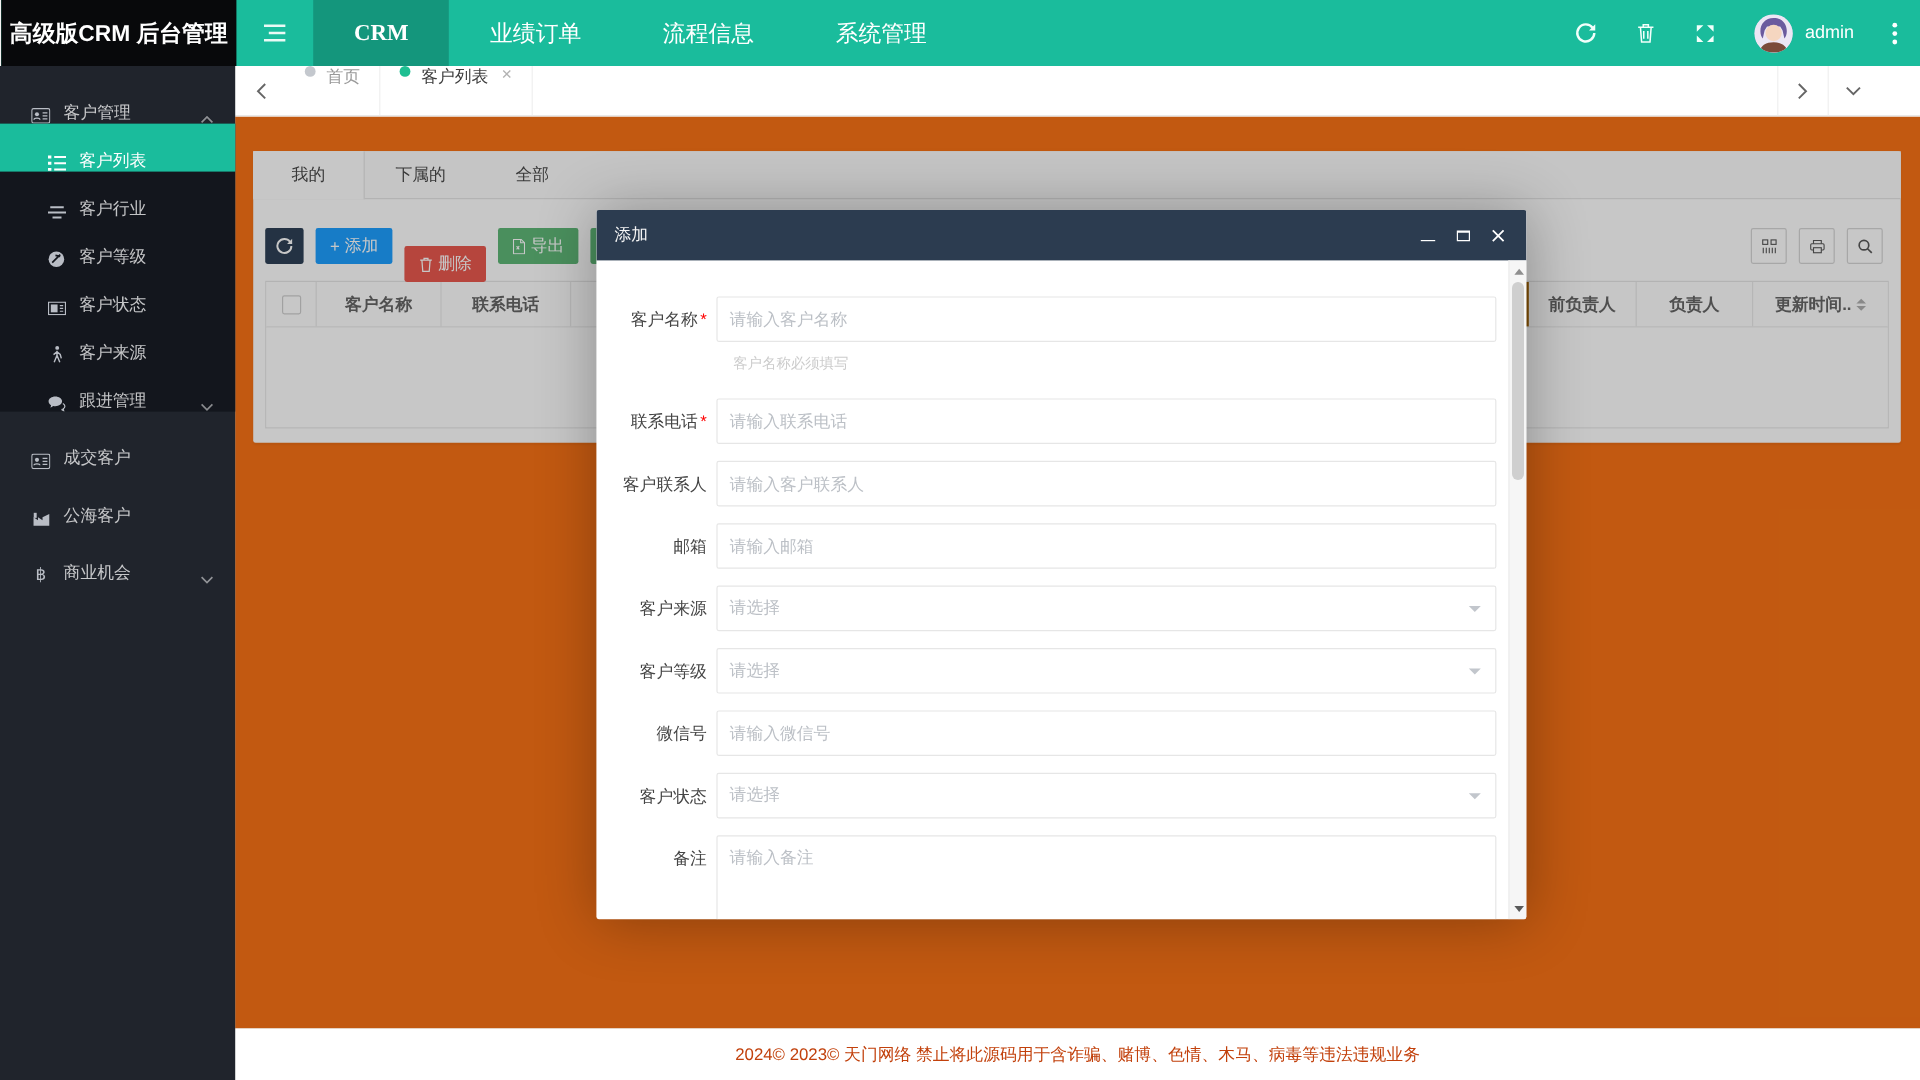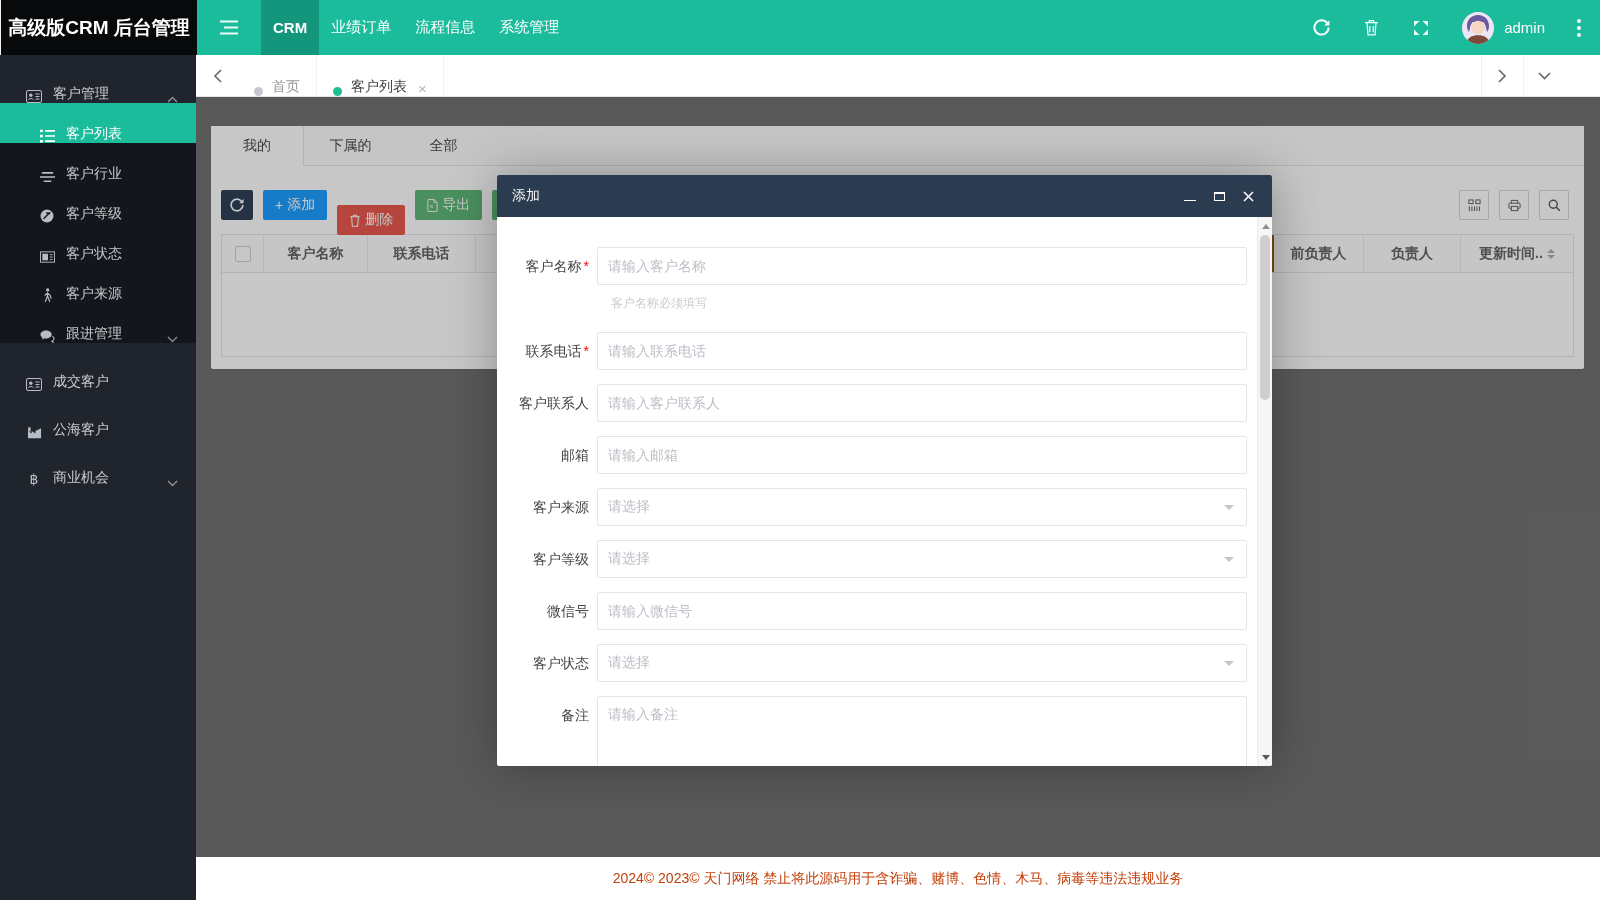--- a/index.html
+++ b/index.html
@@ -5,21 +5,21 @@
   * { margin:0; padding:0; box-sizing:border-box; }
   html,body { width:1600px; height:900px; overflow:hidden; }
   body { font-family:"Liberation Sans","DejaVu Sans",sans-serif; }
   #app { position:relative; width:1600px; height:900px; background:#f2f2f2; overflow:hidden; }
 
   
   .topbar { position:absolute; top:0; left:1px; width:1600px; height:55px; background:#1abc9c; display:flex; z-index:40; }
   .logo { width:196px; height:55px; background:#08090b; color:#fff; font-size:19px; font-weight:bold; display:flex; align-items:center; justify-content:center; white-space:nowrap; }
   .nav { flex:1; display:flex; align-items:stretch; color:#fff; }
   .menufold { width:64px; display:flex; align-items:center; justify-content:center; cursor:pointer; color:#eafaf5; }
-  .nav-item { padding:0 12px; display:flex; align-items:center; font-size:15px; cursor:pointer; }
+  .nav-item { padding:0 34px; display:flex; align-items:center; font-size:19px; cursor:pointer;font-family:Liberation Serif, serif; }
   .nav-item.active { background:rgba(0,0,0,.2); font-weight:bold; }
   .nav-right { margin-left:auto; display:flex; align-items:center; }
   .nav-icon-btn { width:50px; height:55px; display:flex; align-items:center; justify-content:center; cursor:pointer; color:#f2fffb; }
   .avatar { width:32px; height:32px; border-radius:50%; overflow:hidden; margin:0 10px 0 16px; flex:none; background:#d9d2ea; }
   .username { font-size:15px; color:#fff; margin-right:12px; }
   .kebab { width:44px; height:55px; display:flex; flex-direction:column; align-items:center; justify-content:center; gap:3px; cursor:pointer; }
   .kebab i { width:4px; height:4px; border-radius:50%; background:#fff; }
 
   
   .sidebar { position:absolute; top:55px; left:0; bottom:0; width:196px; background:#20242c; z-index:35; }
@@ -27,30 +27,30 @@
   .side-item .sicon { width:18px; margin-right:10px; display:flex; justify-content:center; color:#b9bdc5; }
   .side-item .chev { margin-left:auto; color:rgba(255,255,255,.5); display:flex; }
   .submenu { background:#13161d; }
   .submenu .side-item { height:40px; padding-left:38px; }
   .submenu .side-item.active { background:#1abc9c; color:#fff; }
   .submenu .side-item.active .sicon { color:#fff; }
 
   
   .tabbar { position:absolute; left:196px; top:55px; width:1404px; height:42px; background:#fff; display:flex; border-bottom:1px solid #e4e4e4; z-index:30; }
   .tab-nav-btn { width:42px; height:100%; display:flex; align-items:center; justify-content:center; color:#666; cursor:pointer; }
-  .page-tab { display:flex; align-items:flex-end; padding:0 16px; font-size:14px; color:#999; cursor:pointer; }
+  .page-tab { display:flex; align-items:flex-start; padding:0 16px; font-size:14px; color:#999; cursor:pointer; }
   .page-tab .dot { width:9px; height:9px; border-radius:50%; background:#c4c8ce; margin-right:9px; flex:none; }
   .page-tab.active { color:#3c3c3c; border-left:1px solid #efefef; border-right:1px solid #efefef; }
   .page-tab.active .dot { background:#1fbf92; }
   .tab-close { margin-left:11px; color:#b3b3b3; font-size:15px; line-height:1; }
   .tabbar-right { margin-left:auto; display:flex; padding-right:35px; }
   .tabbar-right .tab-nav-btn { border-left:1px solid #efefef; }
 
   
-  .content { position:absolute; left:196px; top:97px; width:1404px; height:760px; background:#737373; }
+  .content { position:absolute; left:196px; top:97px; width:1404px; height:760px; background:#f97316; }
   .card { position:absolute; left:15px; top:29px; width:1373px; background:#fff; border-radius:2px; box-shadow:0 1px 2px rgba(0,0,0,.06); }
   .card-tabs { display:flex; height:40px; border-bottom:1px solid #e6e6e6; background:#fdfdfd; }
   .card-tab { width:93px; display:flex; align-items:center; justify-content:center; font-size:14px; color:#4a4a4a; cursor:pointer; }
   .card-tab.active { background:#fff; border-right:1px solid #e6e6e6; margin-bottom:-1px; }
   .card-body { padding:24px 10px 0 10px; }
   .toolbar { display:flex; align-items:center; height:30px; margin-bottom:14px; }
   .btn { height:30px; border:none; border-radius:2px; color:#fff; display:flex; align-items:center; padding:0 12px; font-size:14px; margin-right:10px; cursor:pointer; white-space:nowrap; }
   .btn .bicon { display:flex; margin-right:4px; }
   .btn-dark { background:#2f4156; width:32px; padding:0; justify-content:center; }
   .btn-blue { background:#1e9fff; }

